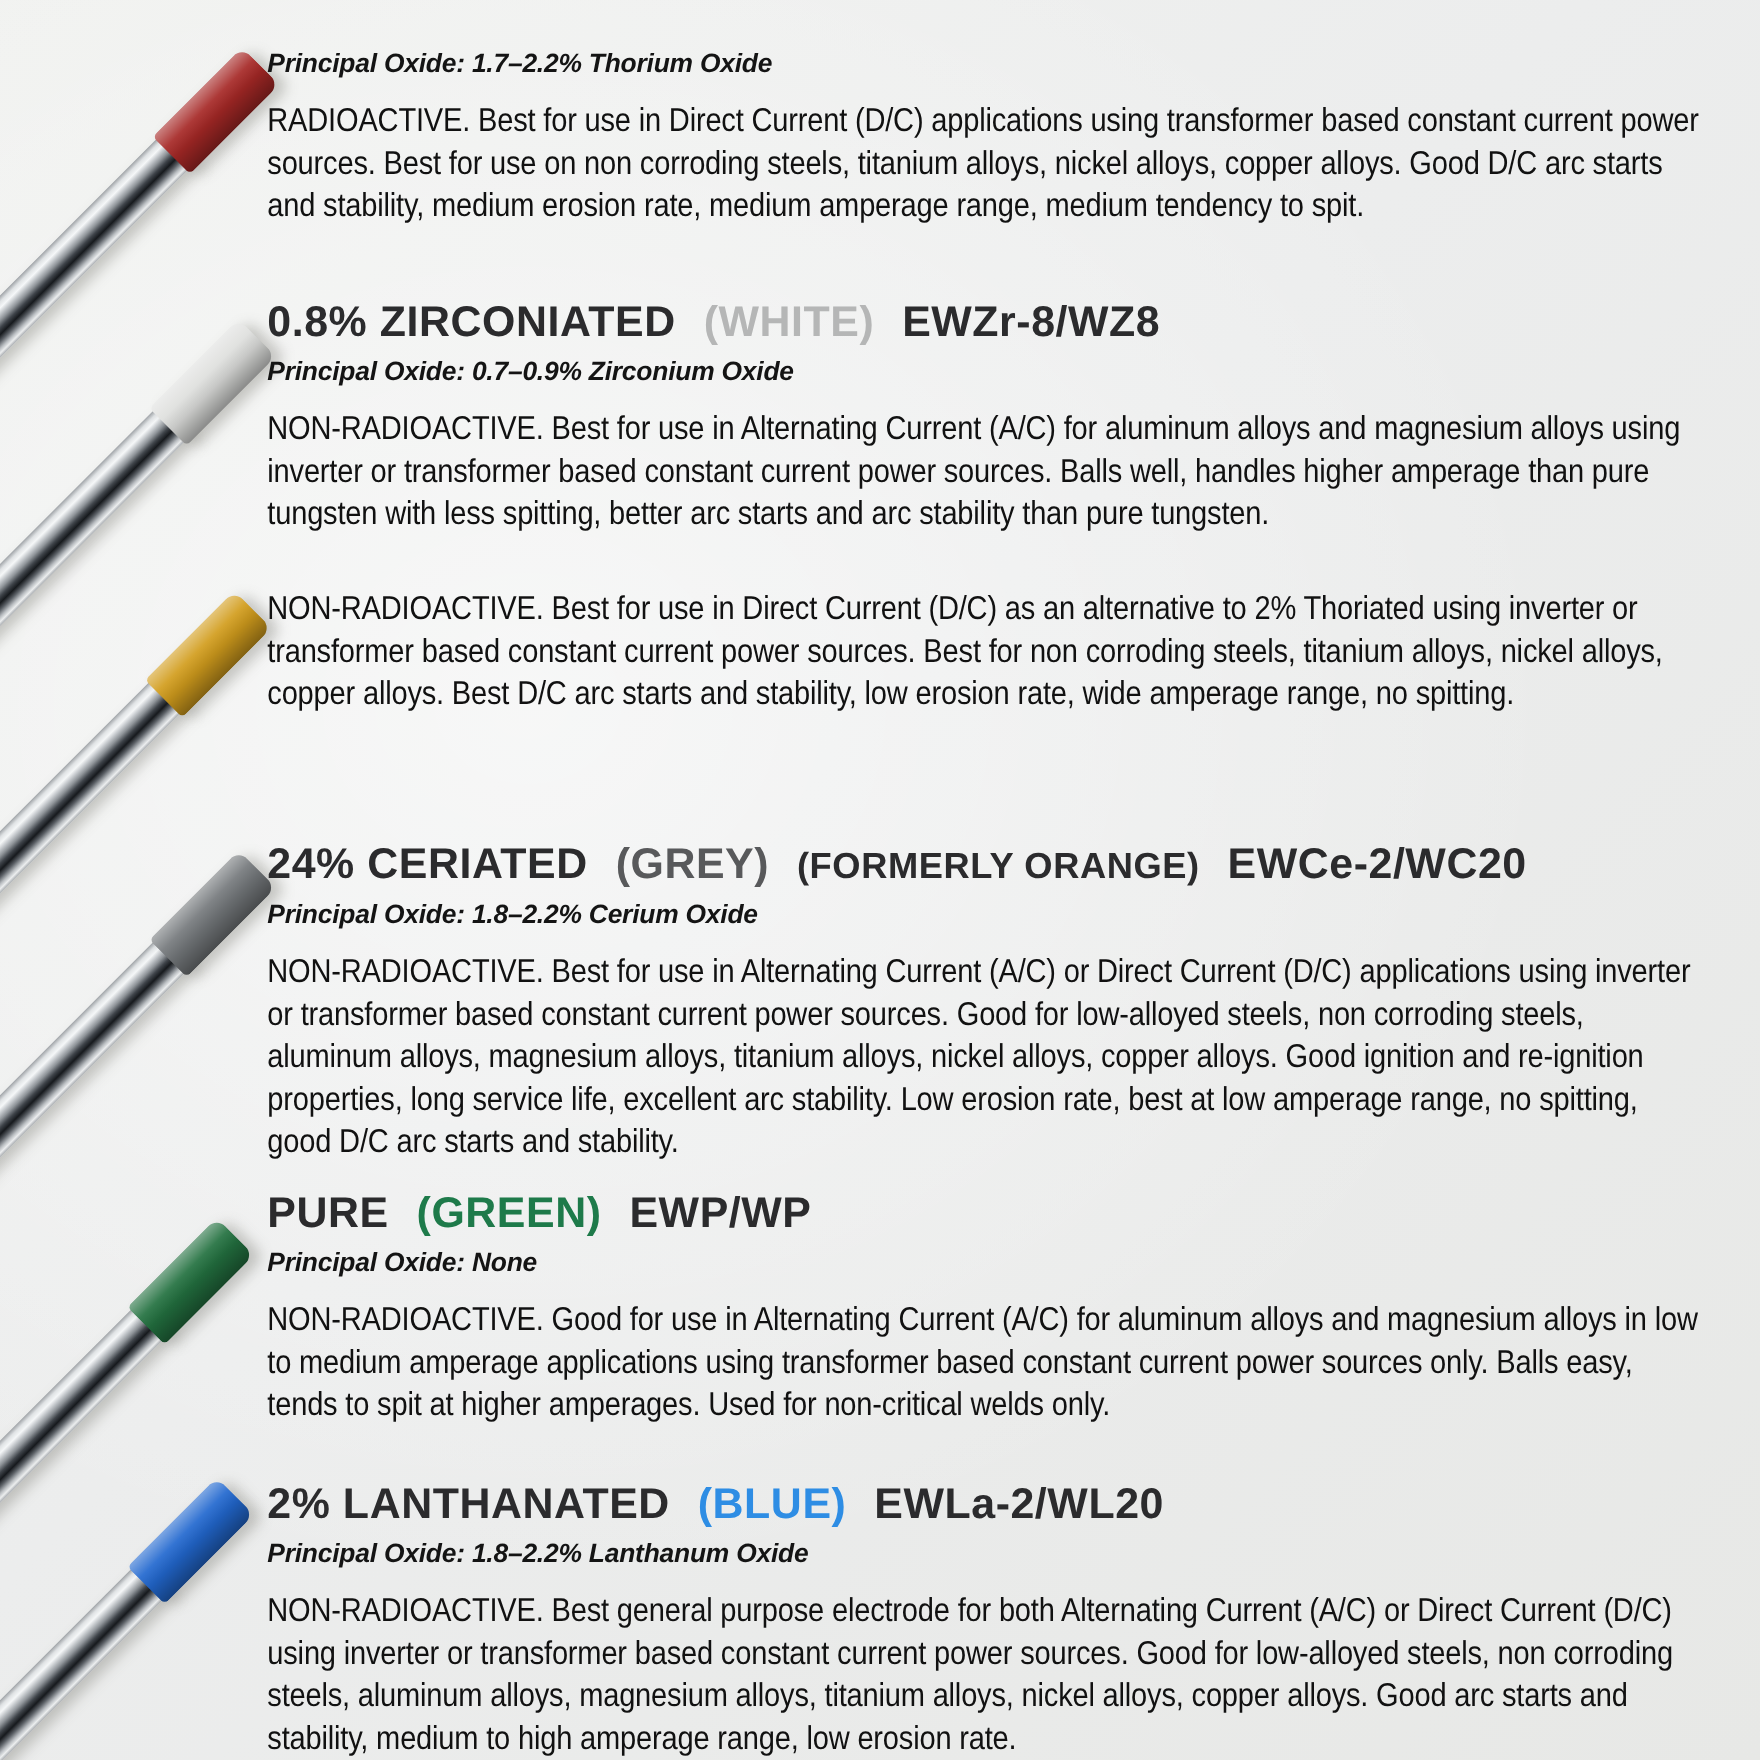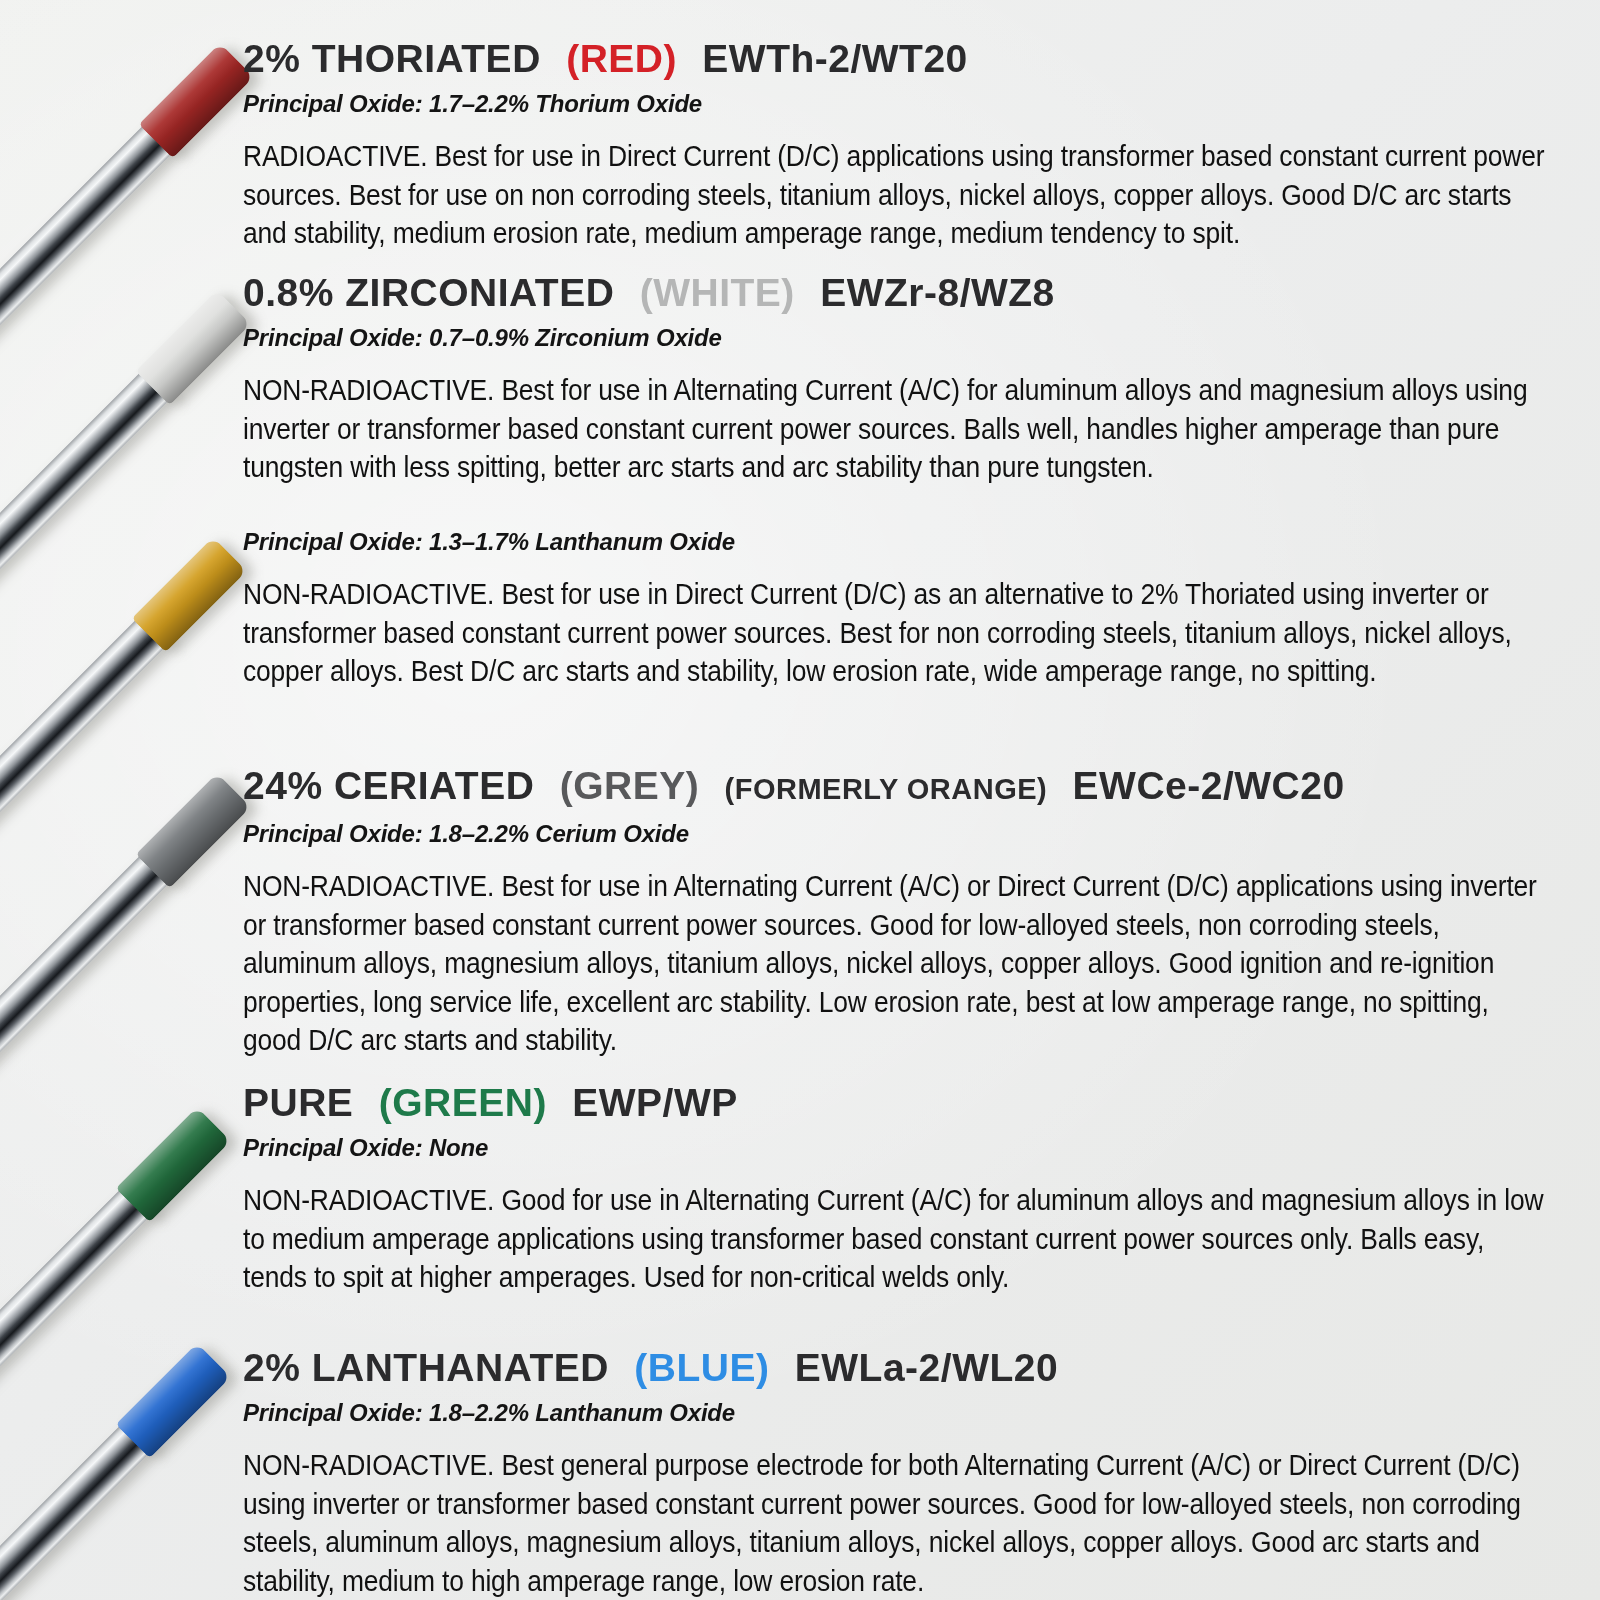--- a/index.html
+++ b/index.html
@@ -39,21 +39,21 @@
     box-shadow:6px 8px 12px rgba(110,110,100,.35);
   }
 
   
   .section{position:absolute;left:243px;width:1320px;}
   .head{
     font-size:39px;line-height:46px;font-weight:bold;
     letter-spacing:.5px;color:#2b2b2d;white-space:nowrap;
   }
   .head .part{margin-right:14px;}
-  .head .note{font-size:29px;}
+  .head .note{font-size:33px;}
   .oxide{
     margin-top:4px;
     font-size:24px;line-height:36px;font-weight:bold;font-style:italic;
     color:#141414;letter-spacing:-.2px;
   }
   .body-text{
     margin-top:15px;
     width:1480px;
     transform:scaleX(0.881);transform-origin:0 0;
     font-size:30px;line-height:38.5px;color:#111;
@@ -82,41 +82,35 @@
 <div class="electrode" style="left:-346px;top:1100px">
   <div class="rod-body"></div>
   <div class="rod-cap" style="--tip: #237140;"></div>
 </div>
 <div class="electrode" style="left:-346px;top:1336px">
   <div class="rod-body"></div>
   <div class="rod-cap" style="--tip: #2268cf;"></div>
 </div>
 
 <div class="section" style="top:36px">
-  <div class="head">
-    <span class="part">2% THORIATED</span>
-    <span class="part" style="color: rgb(212, 33, 39);">(RED)</span>
-    <span class="part">EWTh-2/WT20</span>
-  </div>
   <div class="oxide">Principal Oxide: 1.7–2.2% Thorium Oxide</div>
   <div class="body-text">RADIOACTIVE. Best for use in Direct Current (D/C) applications using transformer based constant current power sources. Best for use on non corroding steels, titanium alloys, nickel alloys, copper alloys. Good D/C arc starts and stability, medium erosion rate, medium amperage range, medium tendency to spit.</div>
 </div>
 
 <div class="section" style="top:270px">
   <div class="head">
     <span class="part">0.8% ZIRCONIATED</span>
     <span class="part" style="color: rgb(181, 182, 182);">(WHITE)</span>
     <span class="part">EWZr-8/WZ8</span>
   </div>
   <div class="oxide">Principal Oxide: 0.7–0.9% Zirconium Oxide</div>
   <div class="body-text">NON-RADIOACTIVE. Best for use in Alternating Current (A/C) for aluminum alloys and magnesium alloys using inverter or transformer based constant current power sources. Balls well, handles higher amperage than pure tungsten with less spitting, better arc starts and arc stability than pure tungsten.</div>
 </div>
 
 <div class="section" style="top:520px">
-  <div class="oxide">Principal Oxide: 1.3–1.7% Lanthanum Oxide</div>
   <div class="body-text">NON-RADIOACTIVE. Best for use in Direct Current (D/C) as an alternative to 2% Thoriated using inverter or transformer based constant current power sources. Best for non corroding steels, titanium alloys, nickel alloys, copper alloys. Best D/C arc starts and stability, low erosion rate, wide amperage range, no spitting.</div>
 </div>
 
 <div class="section" style="top:763px">
   <div class="head">
     <span class="part">24% CERIATED</span>
     <span class="part" style="color: rgb(88, 89, 91);">(GREY)</span>
     <span class="part note">(FORMERLY ORANGE)</span>
     <span class="part">EWCe-2/WC20</span>
   </div>

